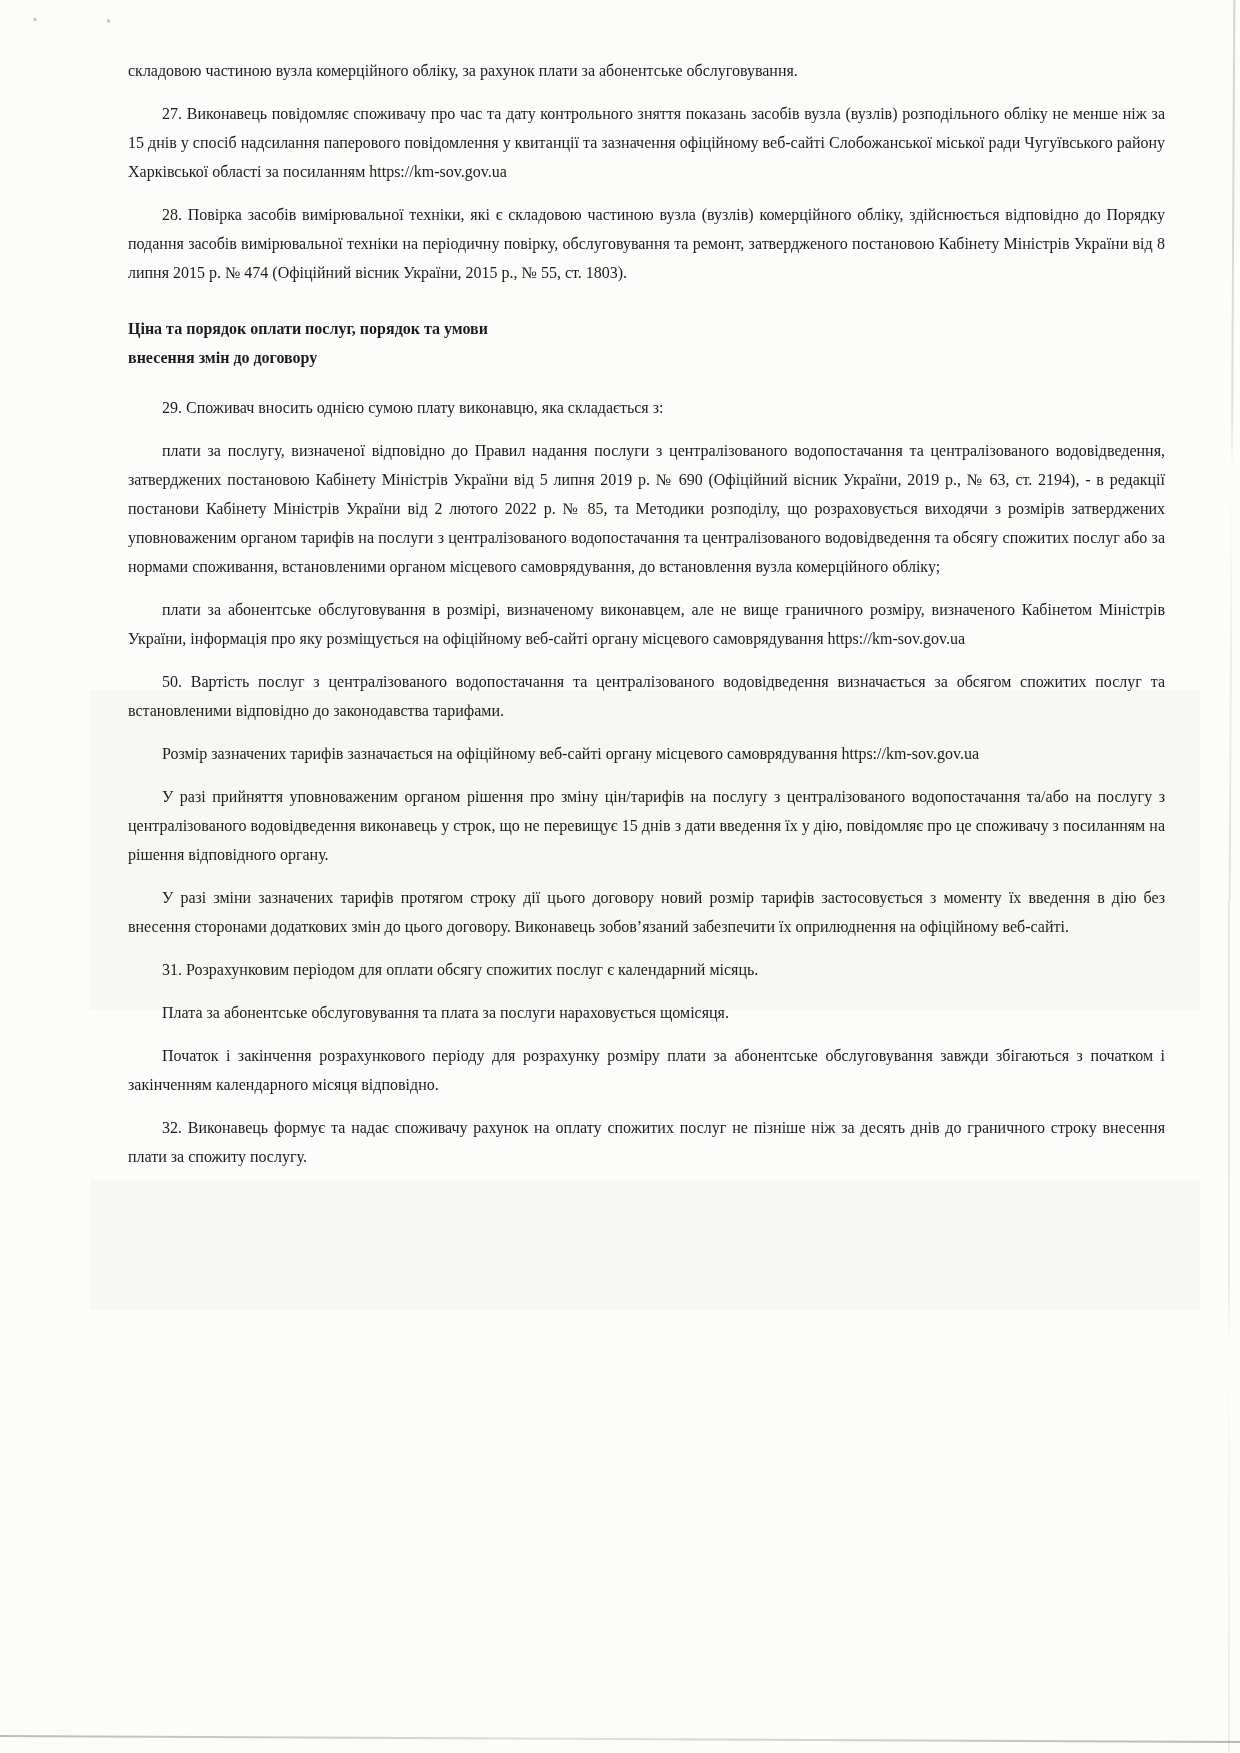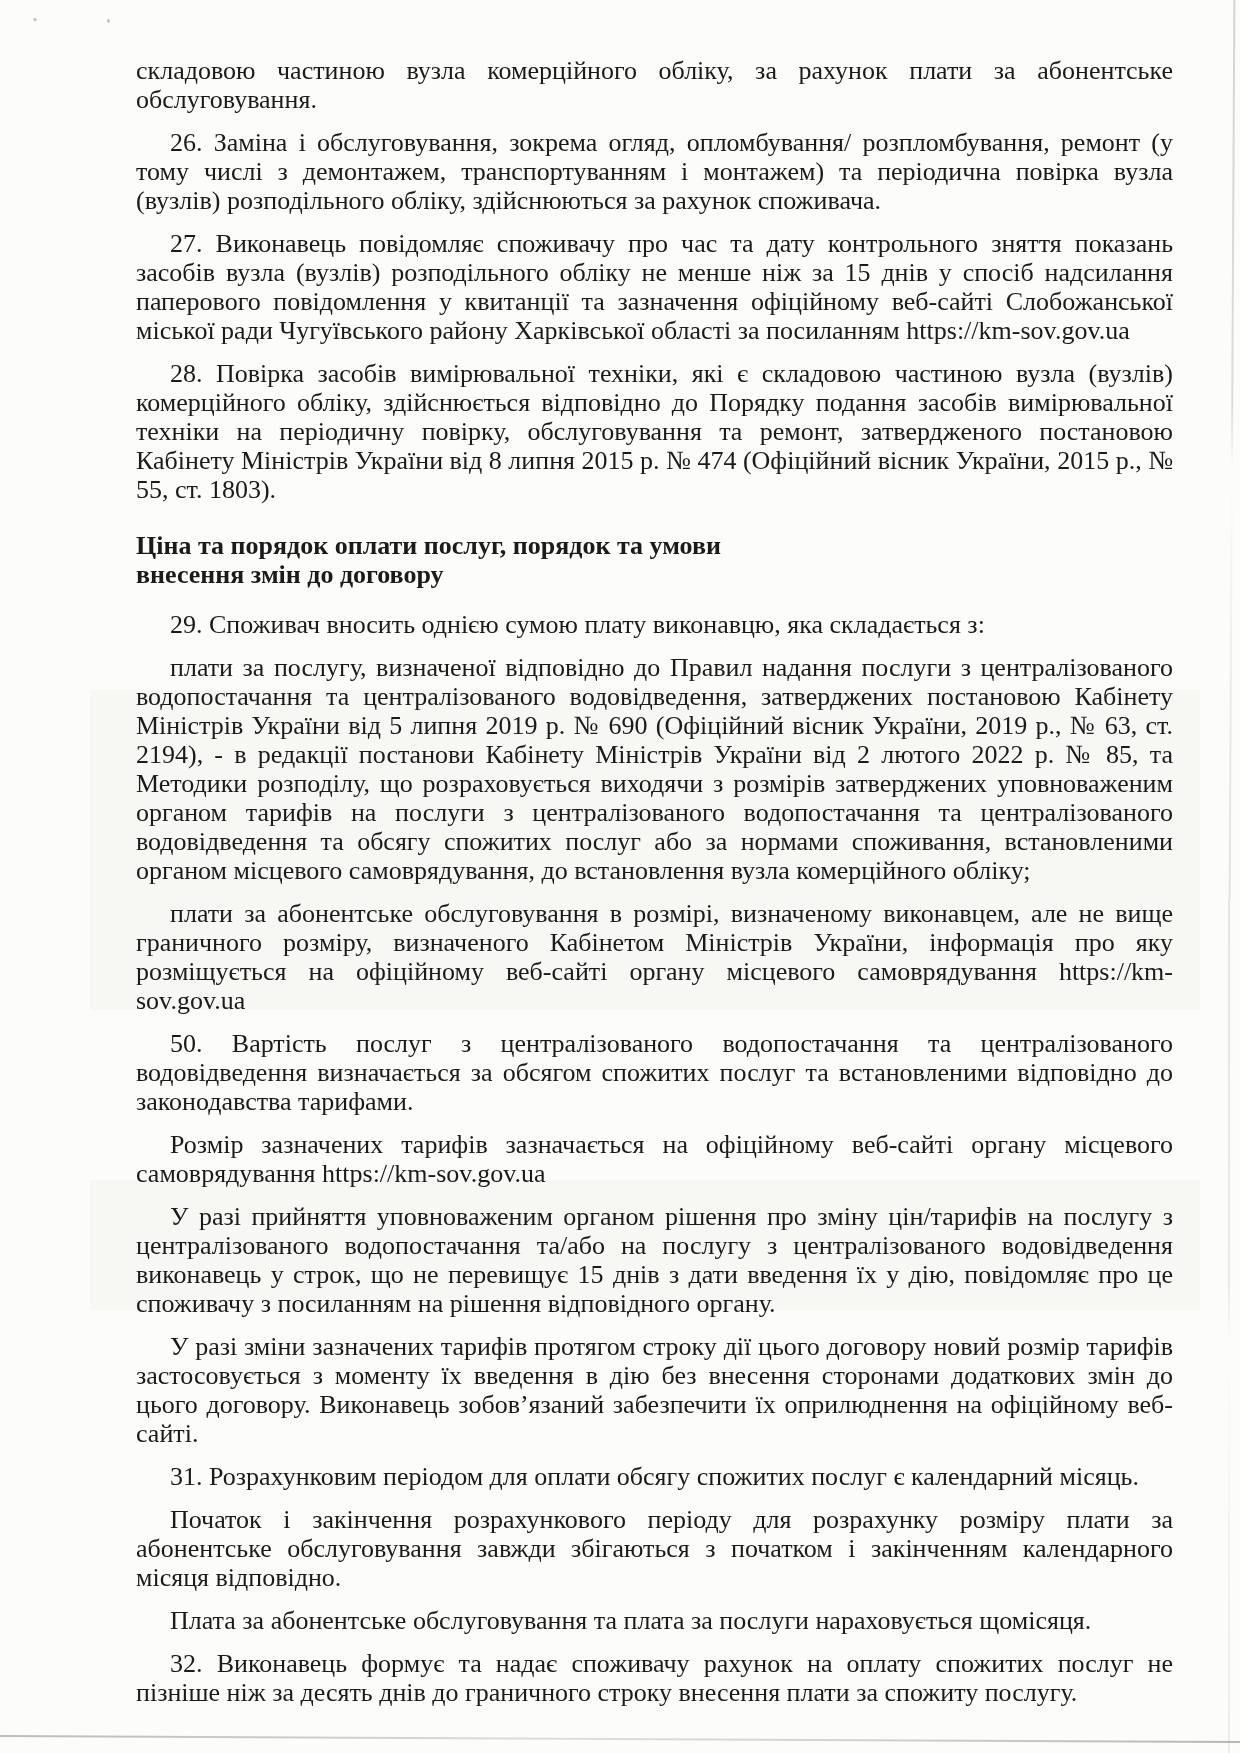--- a/index.html
+++ b/index.html
@@ -6,25 +6,25 @@
   body {
     width: 1240px;
     height: 1753px;
     background: #fcfcfa;
     position: relative;
     overflow: hidden;
     font-family: "Liberation Serif", "DejaVu Serif", serif;
   }
   .page {
     position: absolute;
-    left: 136px;
+    left: 128px;
     top: 56px;
     width: 1037px;
     color: #1b1b1b;
-    font-size: 26px;
+    font-size: 16px;
     line-height: 29px;
     text-align: justify;
   }
   .page p { margin: 0 0 14px 0; }
   .page p.indent { text-indent: 34px; }
   .page p.continuation { text-indent: 0; }
   .page p.heading {
     text-align: left;
     font-weight: bold;
     white-space: pre-line;
@@ -77,29 +77,28 @@
 <div class="speck s1"></div>
 <div class="speck s2"></div>
 <div class="scan-shade a"></div>
 <div class="scan-shade b"></div>
 <div class="scan-vline v1"></div>
 <div class="scan-vline v2"></div>
 <div class="scan-hline"></div>
 
 <main class="page">
     <p class="continuation"><span>складовою частиною вузла комерційного обліку, за рахунок плати за абонентське обслуговування.</span></p>
-    <p class="indent"><span>26. Заміна і обслуговування, зокрема огляд, опломбування/ розпломбування, ремонт (у тому числі з демонтажем, транспортуванням і монтажем) та періодична повірка вузла (вузлів) розподільного обліку, здійснюються за рахунок споживача.</span></p>
     <p class="indent"><span>27. Виконавець повідомляє споживачу про час та дату контрольного зняття показань засобів вузла (вузлів) розподільного обліку не менше ніж за 15 днів у спосіб надсилання паперового повідомлення у квитанції та зазначення офіційному веб-сайті Слобожанської міської ради Чугуївського району Харківської області за посиланням </span><span class="doclink">https://km-sov.gov.ua</span></p>
     <p class="indent"><span>28. Повірка засобів вимірювальної техніки, які є складовою частиною вузла (вузлів) комерційного обліку, здійснюється відповідно до Порядку подання засобів вимірювальної техніки на періодичну повірку, обслуговування та ремонт, затвердженого постановою Кабінету Міністрів України від 8 липня 2015 р. № 474 (Офіційний вісник України, 2015 р., № 55, ст. 1803).</span></p>
     <p class="heading"><span>Ціна та порядок оплати послуг, порядок та умови
 внесення змін до договору</span></p>
     <p class="indent"><span>29. Споживач вносить однією сумою плату виконавцю, яка складається з:</span></p>
     <p class="indent"><span>плати за послугу, визначеної відповідно до Правил надання послуги з централізованого водопостачання та централізованого водовідведення, затверджених постановою Кабінету Міністрів України від 5 липня 2019 р. № 690 (Офіційний вісник України, 2019 р., № 63, ст. 2194), - в редакції постанови Кабінету Міністрів України від 2 лютого 2022 р. № 85, та Методики розподілу, що розраховується виходячи з розмірів затверджених уповноваженим органом тарифів на послуги з централізованого водопостачання та централізованого водовідведення та обсягу спожитих послуг або за нормами споживання, встановленими органом місцевого самоврядування, до встановлення вузла комерційного обліку;</span></p>
     <p class="indent"><span>плати за абонентське обслуговування в розмірі, визначеному виконавцем, але не вище граничного розміру, визначеного Кабінетом Міністрів України, інформація про яку розміщується на офіційному веб-сайті органу місцевого самоврядування </span><span class="doclink">https://km-sov.gov.ua</span></p>
     <p class="indent"><span>50. Вартість послуг з централізованого водопостачання та централізованого водовідведення визначається за обсягом спожитих послуг та встановленими відповідно до законодавства тарифами.</span></p>
     <p class="indent"><span>Розмір зазначених тарифів зазначається на офіційному веб-сайті органу місцевого самоврядування </span><span class="doclink">https://km-sov.gov.ua</span></p>
     <p class="indent"><span>У разі прийняття уповноваженим органом рішення про зміну цін/тарифів на послугу з централізованого водопостачання та/або на послугу з централізованого водовідведення виконавець у строк, що не перевищує 15 днів з дати введення їх у дію, повідомляє про це споживачу з посиланням на рішення відповідного органу.</span></p>
     <p class="indent"><span>У разі зміни зазначених тарифів протягом строку дії цього договору новий розмір тарифів застосовується з моменту їх введення в дію без внесення сторонами додаткових змін до цього договору. Виконавець зобов’язаний забезпечити їх оприлюднення на офіційному веб-сайті.</span></p>
     <p class="indent"><span>31. Розрахунковим періодом для оплати обсягу спожитих послуг є календарний місяць.</span></p>
+    <p class="indent"><span>Плата за абонентське обслуговування та плата за послуги нараховується щомісяця.</span></p>
     <p class="indent"><span>Початок і закінчення розрахункового періоду для розрахунку розміру плати за абонентське обслуговування завжди збігаються з початком і закінченням календарного місяця відповідно.</span></p>
-    <p class="indent"><span>Плата за абонентське обслуговування та плата за послуги нараховується щомісяця.</span></p>
     <p class="indent"><span>32. Виконавець формує та надає споживачу рахунок на оплату спожитих послуг не пізніше ніж за десять днів до граничного строку внесення плати за спожиту послугу.</span></p>
   </main>
 
 </body></html>

